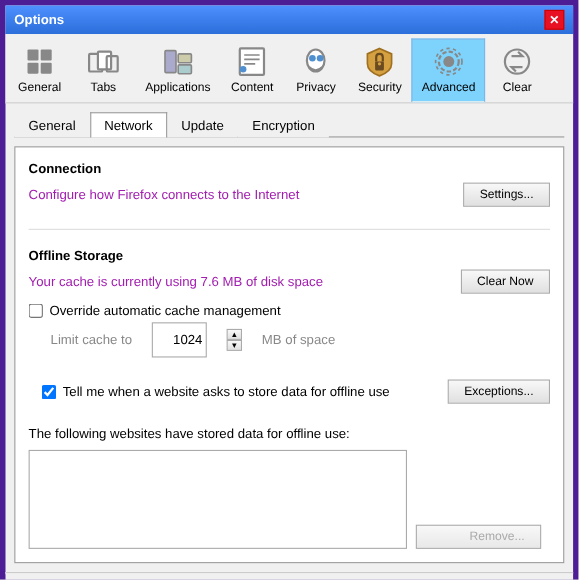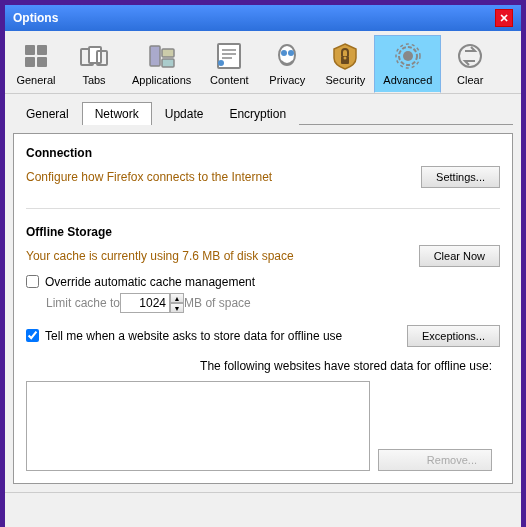--- a/index.html
+++ b/index.html
@@ -135,21 +135,21 @@
 
     .section-row {
       display: flex;
       align-items: center;
       justify-content: space-between;
       margin-bottom: 4px;
     }
 
     .section-text {
       font-size: 12px;
-      color: #a16207;
+      color: #a21caf;
     }
 
     .btn {
       padding: 4px 14px;
       font-size: 11px;
       border: 1px solid #aaa;
       background: linear-gradient(to bottom, #f8f8f8, #e0e0e0);
       cursor: pointer;
       min-width: 70px;
       text-align: center;
@@ -162,42 +162,43 @@
     }
 
     .divider {
       border: none;
       border-top: 1px solid #ddd;
       margin: 4px 0;
     }
 
     .checkbox-row {
       display: flex;
+      align-items: center;
       gap: 6px;
       margin: 4px 0;
       font-size: 12px;
     }
 
     .checkbox-row input[type=checkbox] {
       width: 13px;
       height: 13px;
     }
 
     .cache-limit-row {
       display: flex;
       align-items: center;
-      gap: 0;
+      gap: 18px;
       margin-left: 20px;
       color: #888;
       font-size: 12px;
     }
 
     .spinner-input {
       width: 50px;
-      height: 20px;
+      height: 32px;
       border: 1px solid #aaa;
       font-size: 12px;
       text-align: right;
       padding: 1px 3px;
     }
 
     .spinner-buttons {
       display: flex;
       flex-direction: column;
       height: 20px;
@@ -401,31 +402,31 @@
           <input type="text" class="spinner-input" value="1024" style="">
           <div class="spinner-buttons">
             <button class="spinner-btn">▲</button>
             <button class="spinner-btn">▼</button>
           </div>
           <span>MB of space</span>
         </div>
       </div>
 
       <div style="display:flex; align-items:center; justify-content:space-between;">
-        <div class="checkbox-row" style="margin:0; flex:1;">
+        <div class="checkbox-row" style="margin:12px; flex:1;">
           <input type="checkbox" id="tell-me-cb" checked="" style="">
           <label for="tell-me-cb">
             <span>Tell me when a website asks to store data for offline use</span>
           </label>
         </div>
         <button class="btn">Exceptions...</button>
       </div>
 
       <div class="websites-col" style="flex:1; display:flex; flex-direction:column;">
-        <span style="font-size:12px; margin-bottom:4px;text-align:right;">The following websites have stored data for offline use:</span>
+        <span style="font-size:12px; margin-bottom:4px;">The following websites have stored data for offline use:</span>
         <div style="display:flex; flex:1; gap:8px;">
           <div class="websites-list" style="flex:1;"></div>
           <div style="display:flex; flex-direction:column; justify-content:flex-end;">
             <button class="btn" disabled="" style="color:#aaa;padding-left:48px;">Remove...</button>
           </div>
         </div>
       </div>
 
     </div>
   </div>

